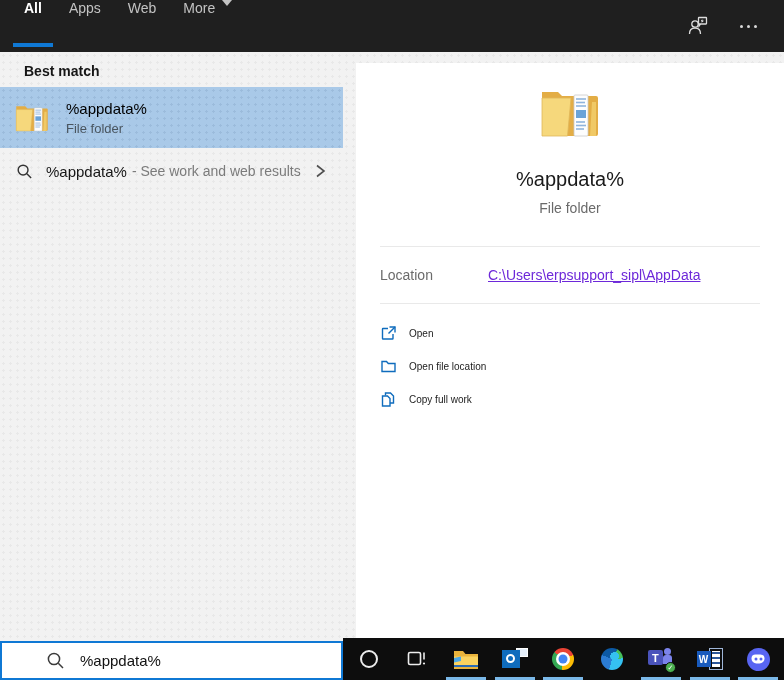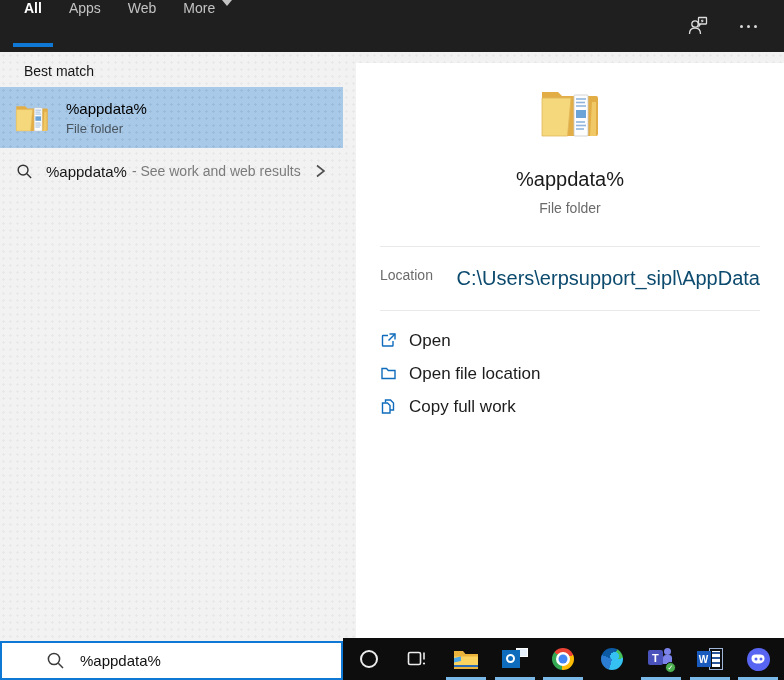--- a/index.html
+++ b/index.html
@@ -49,21 +49,21 @@
   .ellipsis i{display:block;width:3px;height:3px;border-radius:50%;background:#d9d9d9;}
   
   .content{
     position:absolute;left:0;top:52px;width:784px;height:628px;
     background:var(--panel-bg);
     background-image:radial-gradient(rgba(0,0,0,0.045) 1px,transparent 1.1px);
     background-size:7px 7px;
   }
   .left-panel{position:absolute;left:0;top:0;width:343px;height:586px;}
   .section-title{
-    padding:11px 24px 8px 24px;font-size:14px;font-weight:normal;color:#161616;
+    padding:11px 24px 8px 24px;font-size:14px;font-weight:bold;color:#161616;
   }
   .best-row{
     height:61px;background:var(--highlight-blue);
     background-image:radial-gradient(rgba(30,60,110,0.10) 1px,transparent 1.1px);
     background-size:7px 7px;
     display:flex;align-items:center;padding-left:14px;cursor:default;
   }
   .best-texts{margin-left:16px;}
   .best-title{font-size:15px;color:#000;}
   .best-sub{font-size:13px;color:#49555f;margin-top:4px;}
@@ -80,26 +80,26 @@
     background:#fff;
   }
   .preview-head{text-align:center;padding-top:21px;}
   .preview-title{font-size:20px;color:#1a1a1a;margin-top:22px;font-weight:normal;}
   .preview-sub{font-size:14px;color:#6a6a6a;margin-top:9px;}
   .divider{height:1px;background:#e9e9e9;margin:0 24px;}
   .divider.d1{margin-top:30px;}
   .location-row{display:flex;align-items:flex-start;padding:20px 24px;}
   .location-label{width:108px;font-size:14px;color:#6b6b6b;}
   .location-link{
-    font-size:20px;color:#0c4a6e;cursor:pointer;
+    font-size:14px;color:#6d28d9;text-decoration:underline;cursor:pointer;
   }
   .actions{padding:13px 24px 0 24px;}
   .action-row{display:flex;align-items:center;height:33px;cursor:default;}
   .action-row .a-icon{width:17px;height:17px;display:flex;align-items:center;color:var(--action-icon-blue);}
-  .action-label{font-size:17px;color:#1c1c1c;margin-left:12px;}
+  .action-label{font-size:10px;color:#1c1c1c;margin-left:12px;}
   
   .searchbox{
     position:absolute;left:0;top:641px;width:343px;height:39px;
     background:#fff;border:2px solid var(--accent-blue);
     display:flex;align-items:center;
   }
   .searchbox .s-icon{margin-left:44px;display:flex;align-items:center;color:#3b3b3b;}
   .searchbox input{
     border:none;outline:none;font-size:15px;color:#111;
     font-family:inherit;margin-left:15px;flex:1;background:transparent;

